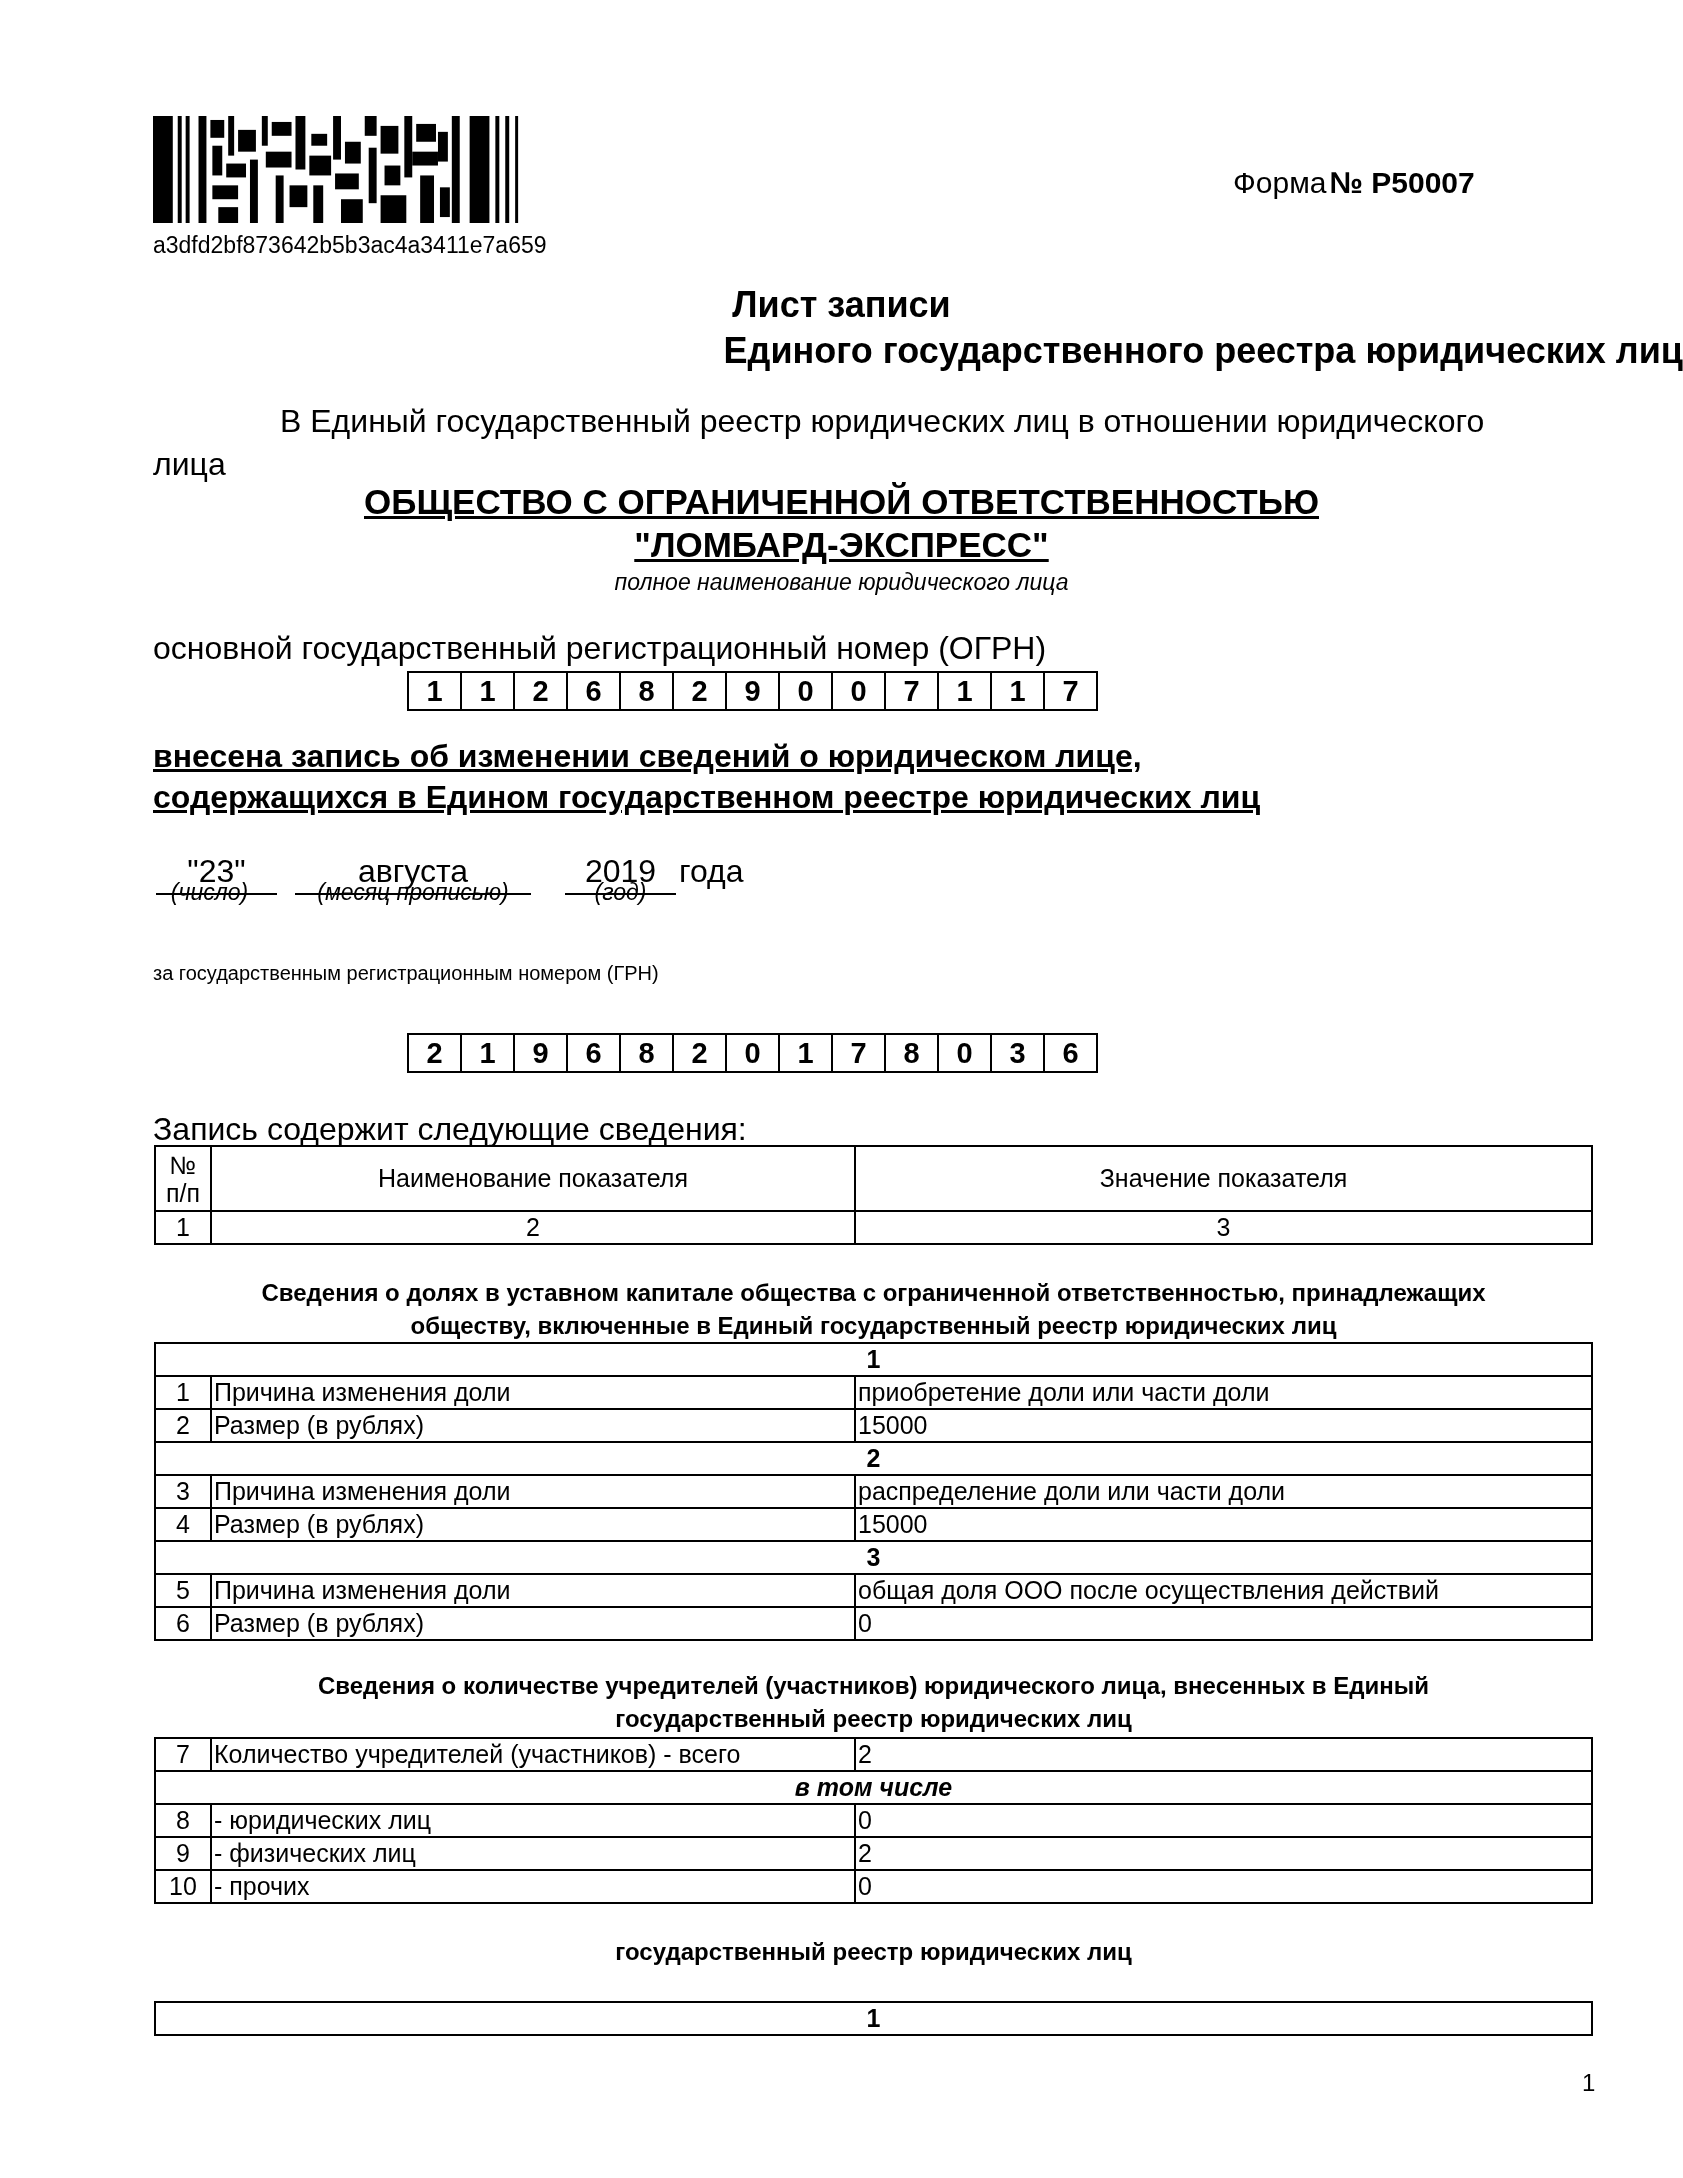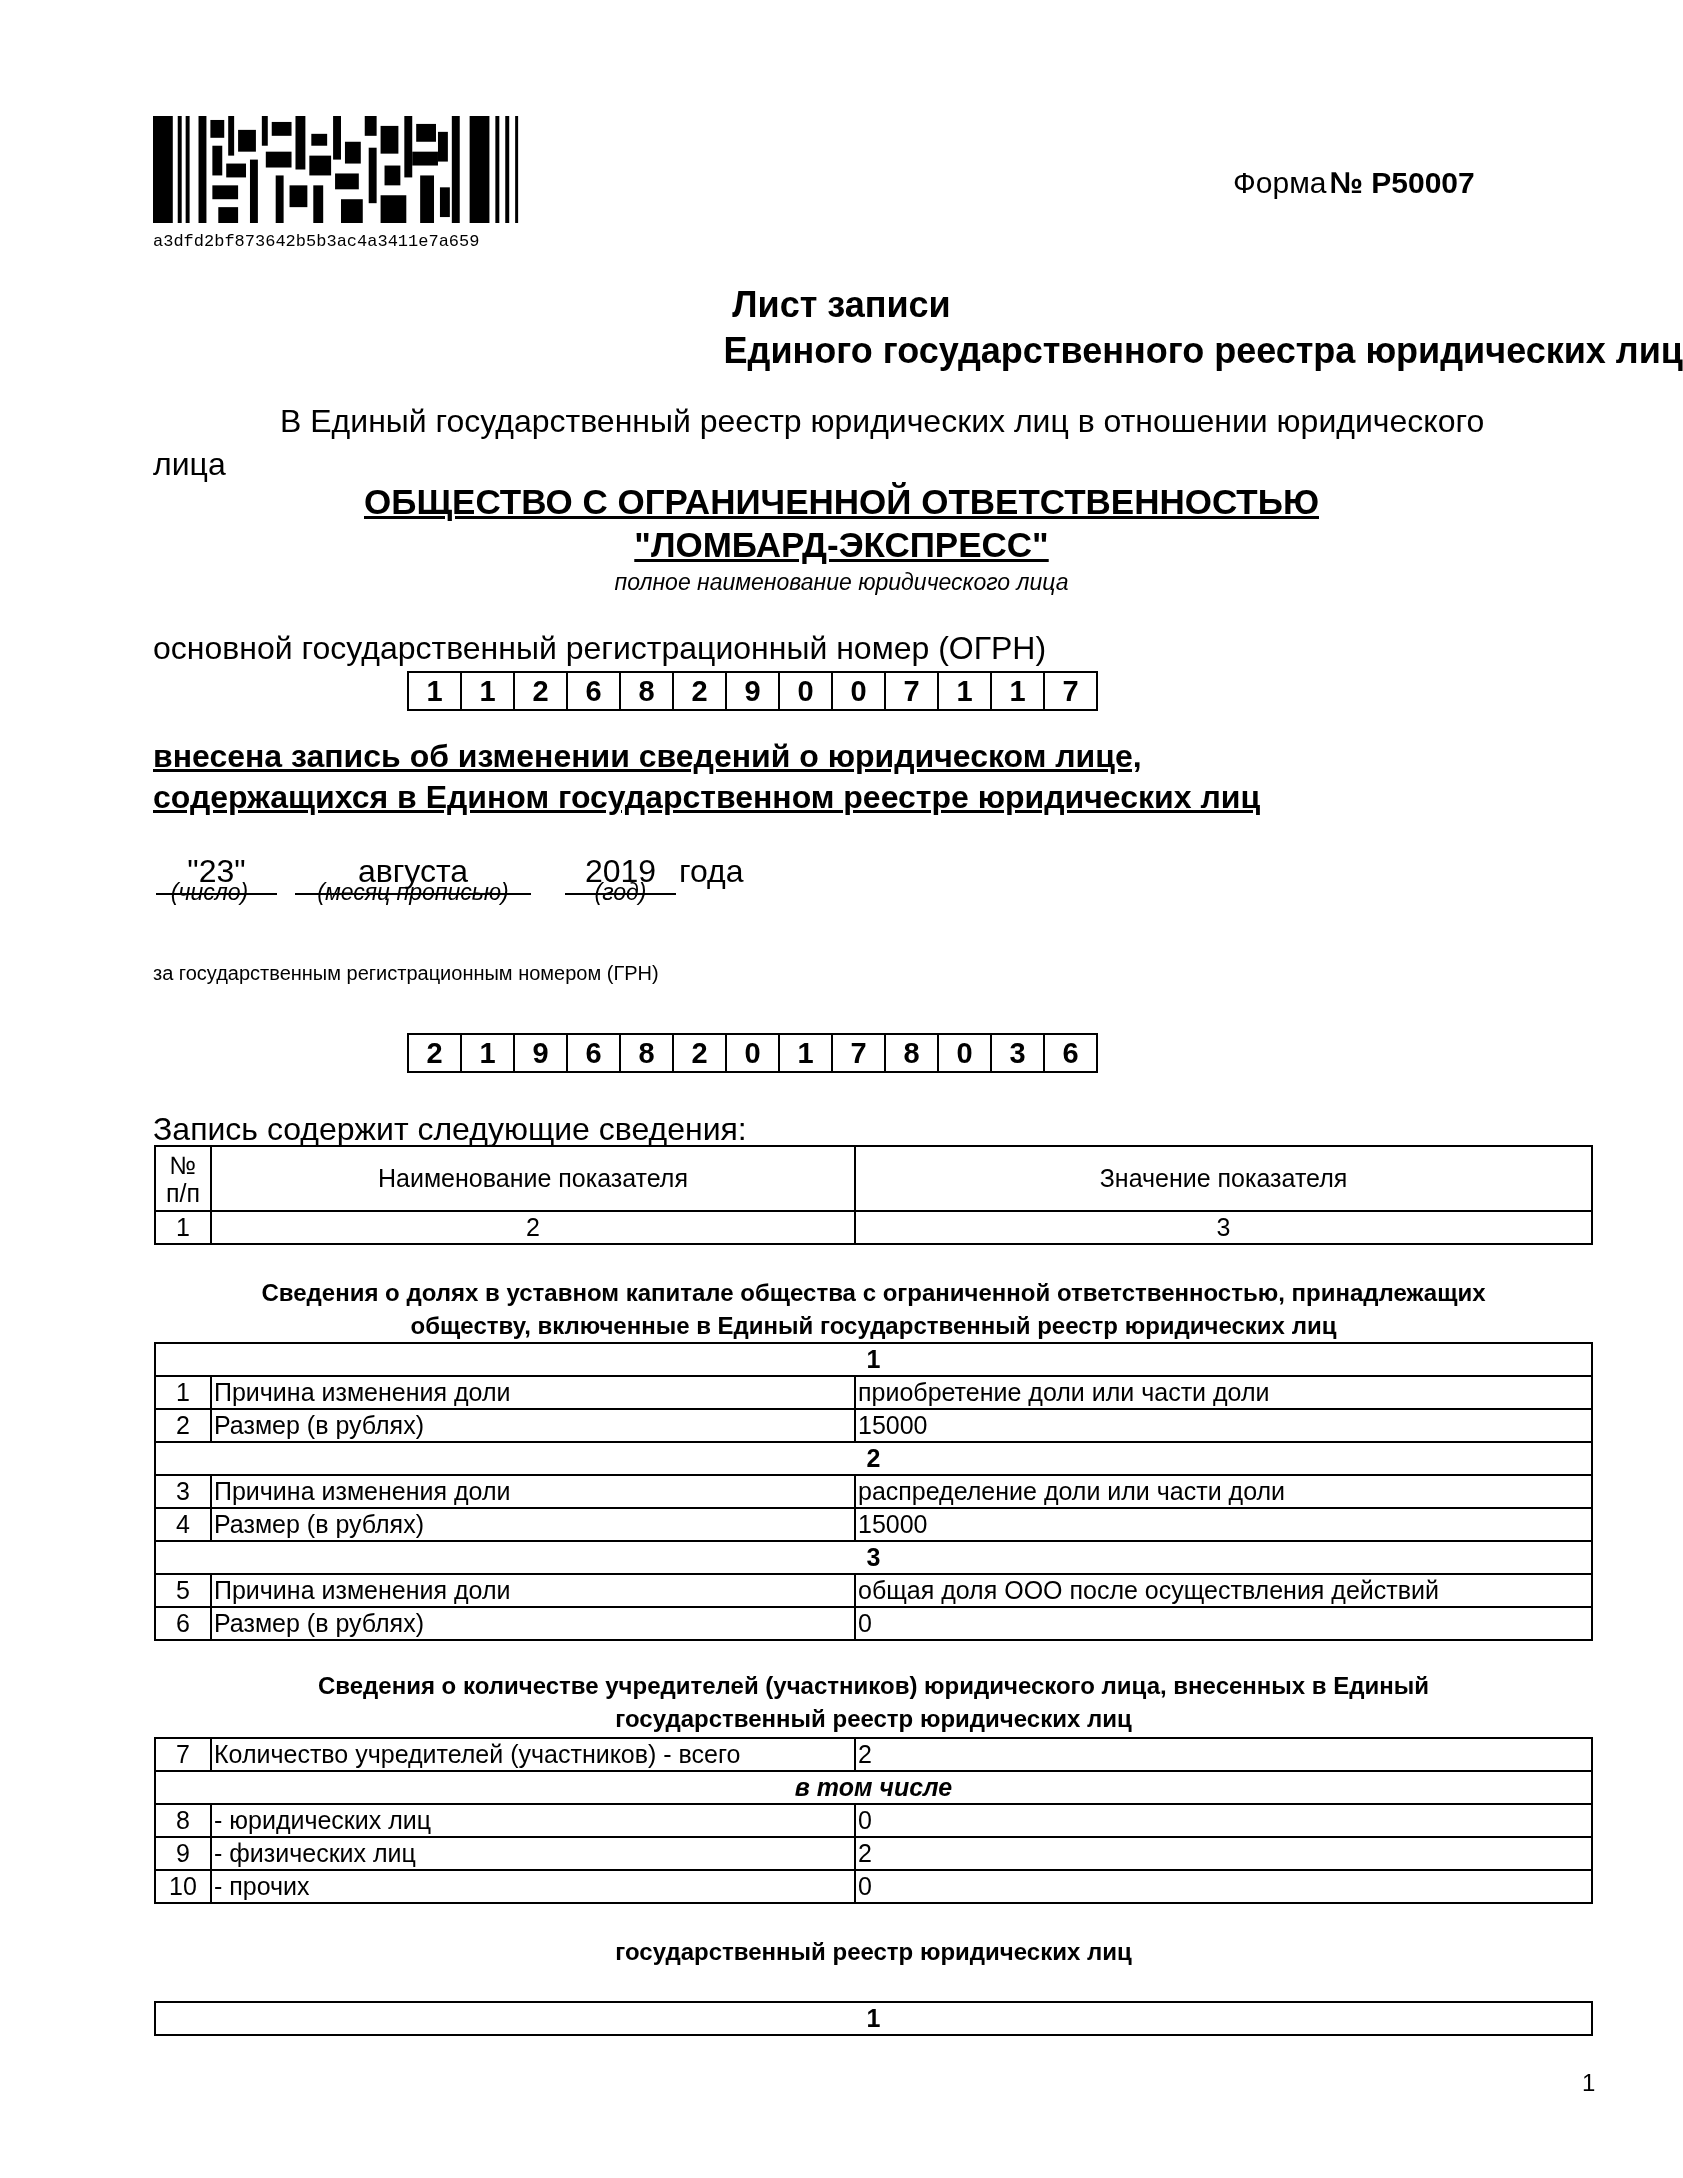--- a/index.html
+++ b/index.html
@@ -1,20 +1,20 @@
 <!DOCTYPE html>
 <html><head>
 <meta charset="utf-8">
 <style>
   html, body { margin:0; padding:0; background:#ffffff; }
   body { width:1683px; height:2178px; position:relative; overflow:hidden; color:#000;
          font-family:"Liberation Sans", sans-serif; }
   .abs { position:absolute; }
   .barcode { left:153px; top:116px; width:376px; height:107px; }
-  .hash { left:153px; top:232px; font-size:17px;font-family:Liberation Mono, monospace; }
+  .hash { left:153px; top:232px; font-size:23px; }
   .form-label { left:1233px; top:166px; font-size:30px; }
   .form-label b { margin-left:3px; font-weight:bold; }
   .center { left:0; width:1683px; text-align:center; }
   .title1 { top:284px; font-size:36px; font-weight:bold; }
   .title2 { top:330px; font-size:36px; font-weight:bold;text-align:right; }
   .intro { left:280px; top:403px; font-size:32px; }
   .intro2 { left:153px; top:446px; font-size:32px; }
   .orgname { font-size:35px; font-weight:bold; text-decoration:underline; text-decoration-thickness:3px; }
   .org1 { top:482px; }
   .org2 { top:525px; }

